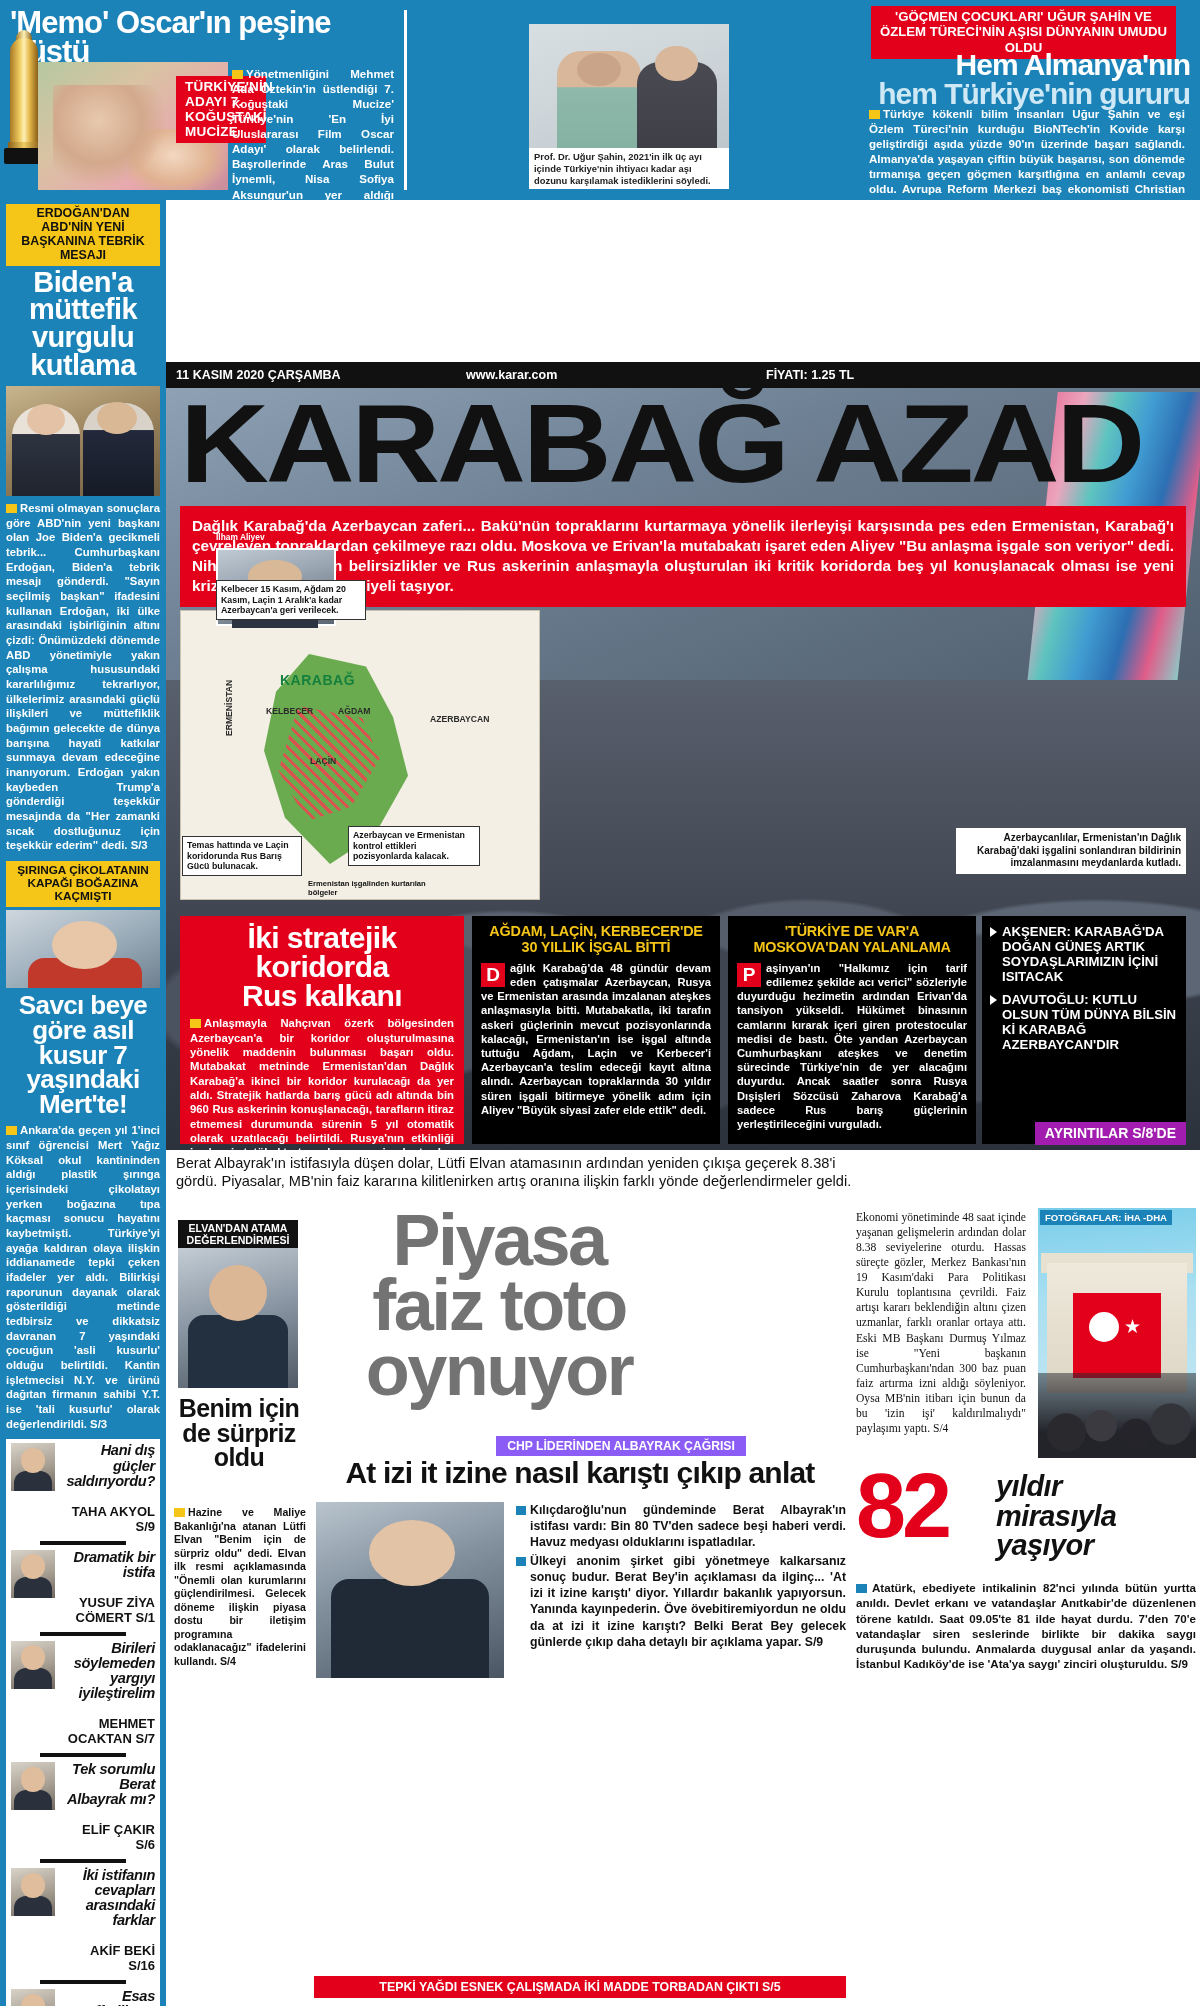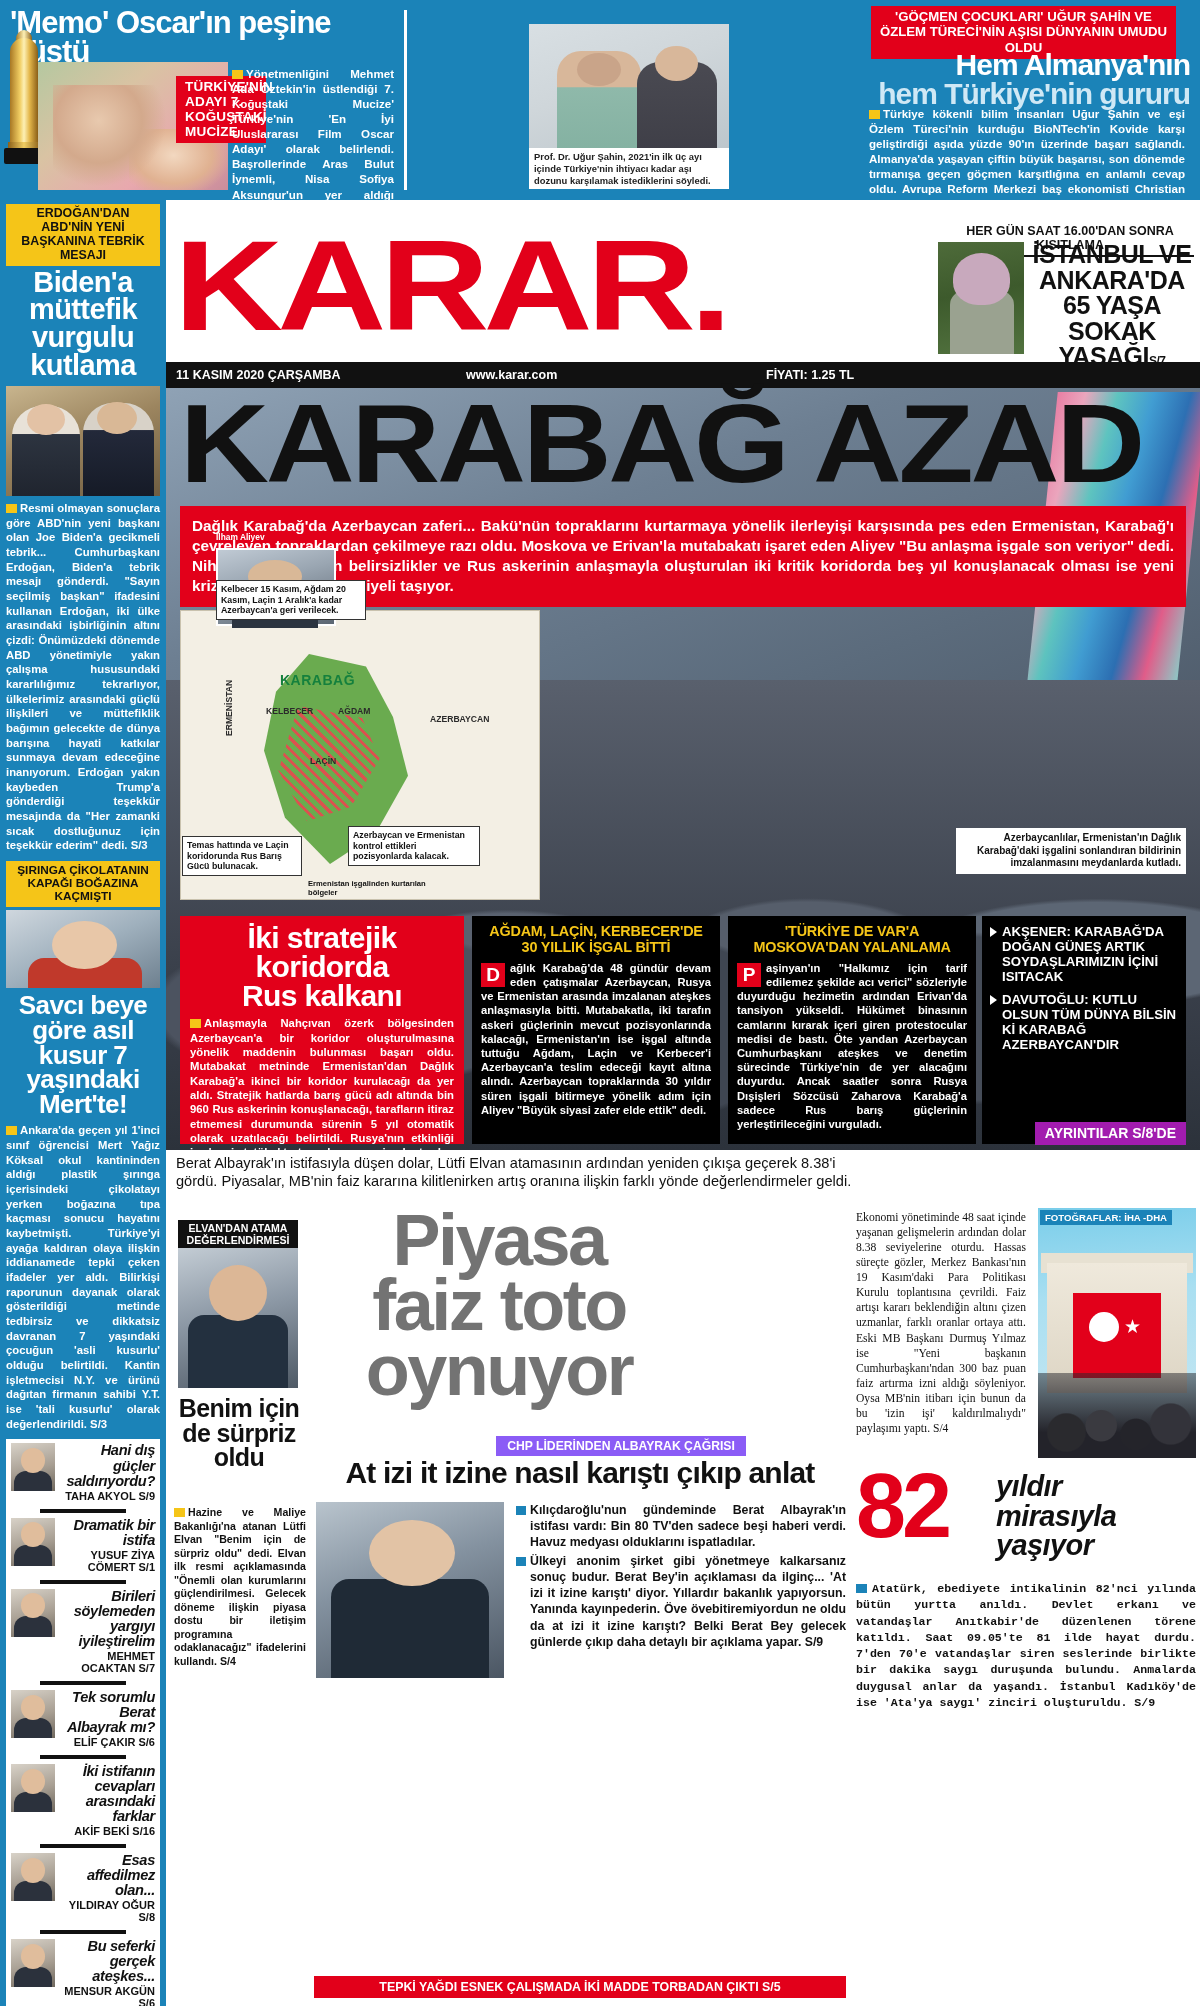--- a/index.html
+++ b/index.html
@@ -378,21 +378,21 @@
   }
   .col-face:before{
     content:""; position:absolute; left:6%; top:58%; width:88%; height:50%;
     background:#2b313c; border-radius:12px 12px 0 0;
   }
   .col-txt { flex:1; text-align:right; }
   .col-title {
     color:#111; font-weight:bold; font-style:italic; font-size:14.6px;
     line-height:1.03; letter-spacing:-0.3px;
   }
-  .col-name { color:#111; font-weight:bold; font-size:11px; margin-top:1px; }
+  .col-name { color:#111; font-weight:bold; font-size:13px; margin-top:15px; }
   .colwrap { background:#fff; padding:4px 5px 6px; margin-top:8px; }
 
   
   .bottom { position:absolute; left:166px; top:1150px; width:1034px; height:856px; background:#fff; }
   .b-kicker {
     position:absolute; left:10px; top:4px; width:680px;
     font-size:14.6px; line-height:1.24; color:#111;
   }
   .elvan-tag {
     position:absolute; left:12px; top:70px; width:120px;
@@ -517,21 +517,21 @@
     line-height:1.02; letter-spacing:-0.6px;
   }
   .ata-body {
     position:absolute; left:690px; top:430px; width:340px;
     font-size:11.6px; line-height:1.32; text-align:justify; color:#111;
     font-weight:bold;
   }
   .ata-body:before{
     content:""; position:absolute; left:0; top:4px; width:11px; height:9px; background:#1b83b8;
   }
-  .ata-body span { padding-left:16px;font-family:Liberation Mono, monospace; }
+  .ata-body span { padding-left:16px; }
 </style>
 </head>
 <body>
 
 <div class="page">
 
   <div class="topbar">
     <div class="tz-left">
       <div class="teaser-head">'Memo' Oscar'ın peşine düştü</div>
       <div class="oscar">
@@ -559,32 +559,20 @@
         <div class="man"></div>
           <div class="woman"></div>
       </div>
       <div class="capstrip cap-sci">Prof. Dr. Uğur Şahin, 2021'in ilk üç ayı içinde Türkiye'nin ihtiyacı kadar aşı dozunu karşılamak istediklerini söyledi.</div>
       <div class="tz-right-cols">
         <div class="tzbody"><span class="ybox"></span><span>Türkiye kökenli bilim insanları Uğur Şahin ve eşi Özlem Türeci'nin kurduğu BioNTech'in Kovide karşı geliştirdiği aşıda yüzde 90'ın üzerinde başarı sağlandı. Almanya'da yaşayan çiftin büyük başarısı, son dönemde tırmanışa geçen göçmen karşıtlığına en anlamlı cevap oldu. Avrupa Reform Merkezi baş ekonomisti Christian Odandahl "Uğur Şahin'in babası Köln'deki Ford fabrikasında çalışan misafir işçilerden biriydi. Şimdi oğlu dünyayı saran salgına son veren kişi olabilir" dedi. S/16</span></div>
       </div>
     </div>
   </div>
 
-  <div class="masthead">
-    <div class="logo">KARAR.</div>
-    <div class="kisitlama-line">HER GÜN SAAT 16.00'DAN SONRA KISITLAMA</div>
-    <div class="mask-photo"></div>
-    <div class="istanbul-block">
-      <div>İSTANBUL VE</div>
-      <div>ANKARA'DA</div>
-      <div>65 YAŞA</div>
-      <div>SOKAK</div>
-      <div><span>YASAĞI</span><span class="pg">S/7</span></div>
-    </div>
-  </div>
 
   <div class="dateline">
     <div class="d1">11 KASIM 2020 ÇARŞAMBA</div>
     <div class="d2">www.karar.com</div>
     <div class="d3">FİYATI: 1.25 TL</div>
   </div>
 
   <div class="mainwrap">
     <div class="bigphoto">
       <div class="flagwave"></div>

